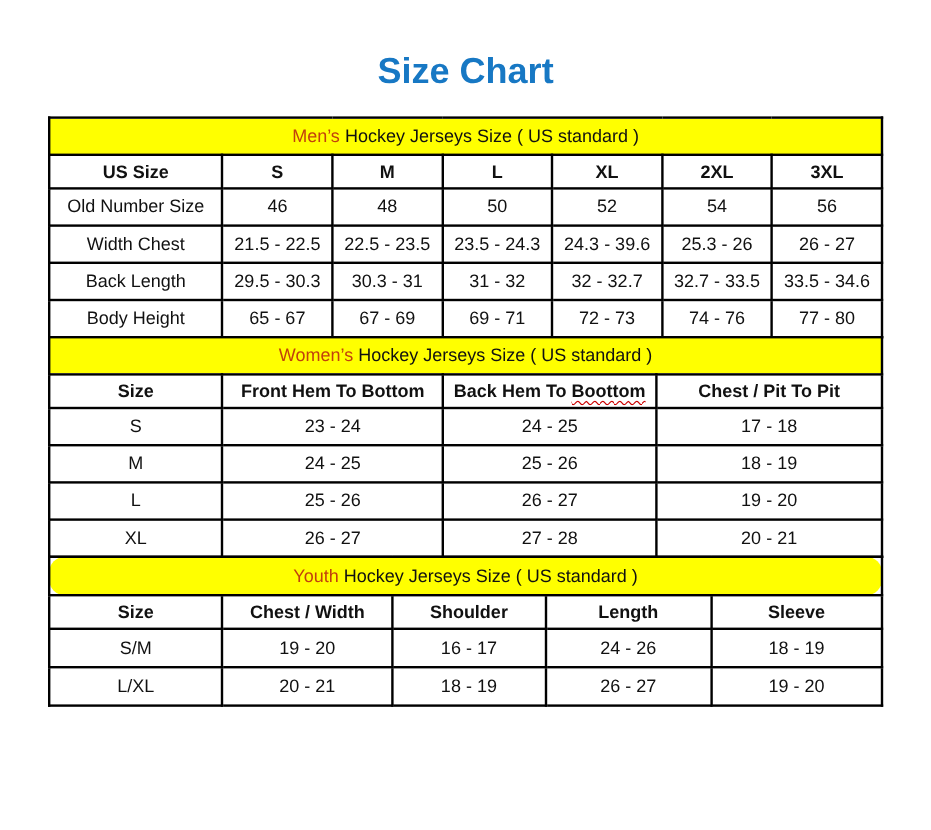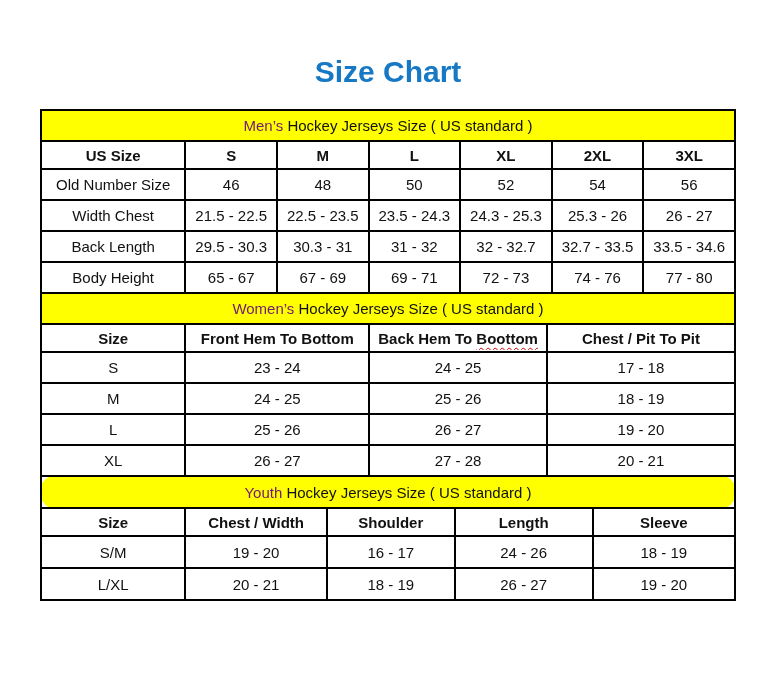--- a/index.html
+++ b/index.html
@@ -8,21 +8,21 @@
     background: #ffffff;
   }
   body {
     width: 776px;
     height: 692px;
     font-family: "Liberation Sans", sans-serif;
     color: #111111;
     overflow: hidden;
   }
   .page-title {
-    margin: 16px;
+    margin: 4px;
     padding-top: 39px;
     text-align: center;
     font-size: 30px;
     font-weight: bold;
     color: #1778c4;
     letter-spacing: 0px;
   }
   .chart-wrap {
     width: 696px;
     margin: 20px auto 0 auto;
@@ -46,21 +46,21 @@
     height: 29px;
     overflow: hidden;
     white-space: nowrap;
   }
   td.band {
     background: #ffff00;
     height: 38px;
     font-size: 18px;
     font-weight: bold;
   }
-  .band .hl { color: #701a75; }
+  .band .hl { color: #c2410c; }
   tr.colhead th {
     font-weight: bold;
     height: 26px;
     border-radius: 10px;
   }
   td.rowlabel-bold { font-weight: bold; }
   table.youth td { height: 30px; border-radius: 13px; }
   .wavy {
     text-decoration: underline;
     text-decoration-style: wavy;
@@ -108,21 +108,21 @@
         <td>50</td>
         <td>52</td>
         <td>54</td>
         <td>56</td>
       </tr>
       <tr>
         <td>Width Chest</td>
         <td>21.5 - 22.5</td>
         <td>22.5 - 23.5</td>
         <td>23.5 - 24.3</td>
-        <td>24.3 - 25.3</td>
+        <td>24.3 - 39.6</td>
         <td>25.3 - 26</td>
         <td>26 - 27</td>
       </tr>
       <tr>
         <td>Back Length</td>
         <td>29.5 - 30.3</td>
         <td>30.3 - 31</td>
         <td>31 - 32</td>
         <td>32 - 32.7</td>
         <td>32.7 - 33.5</td>

